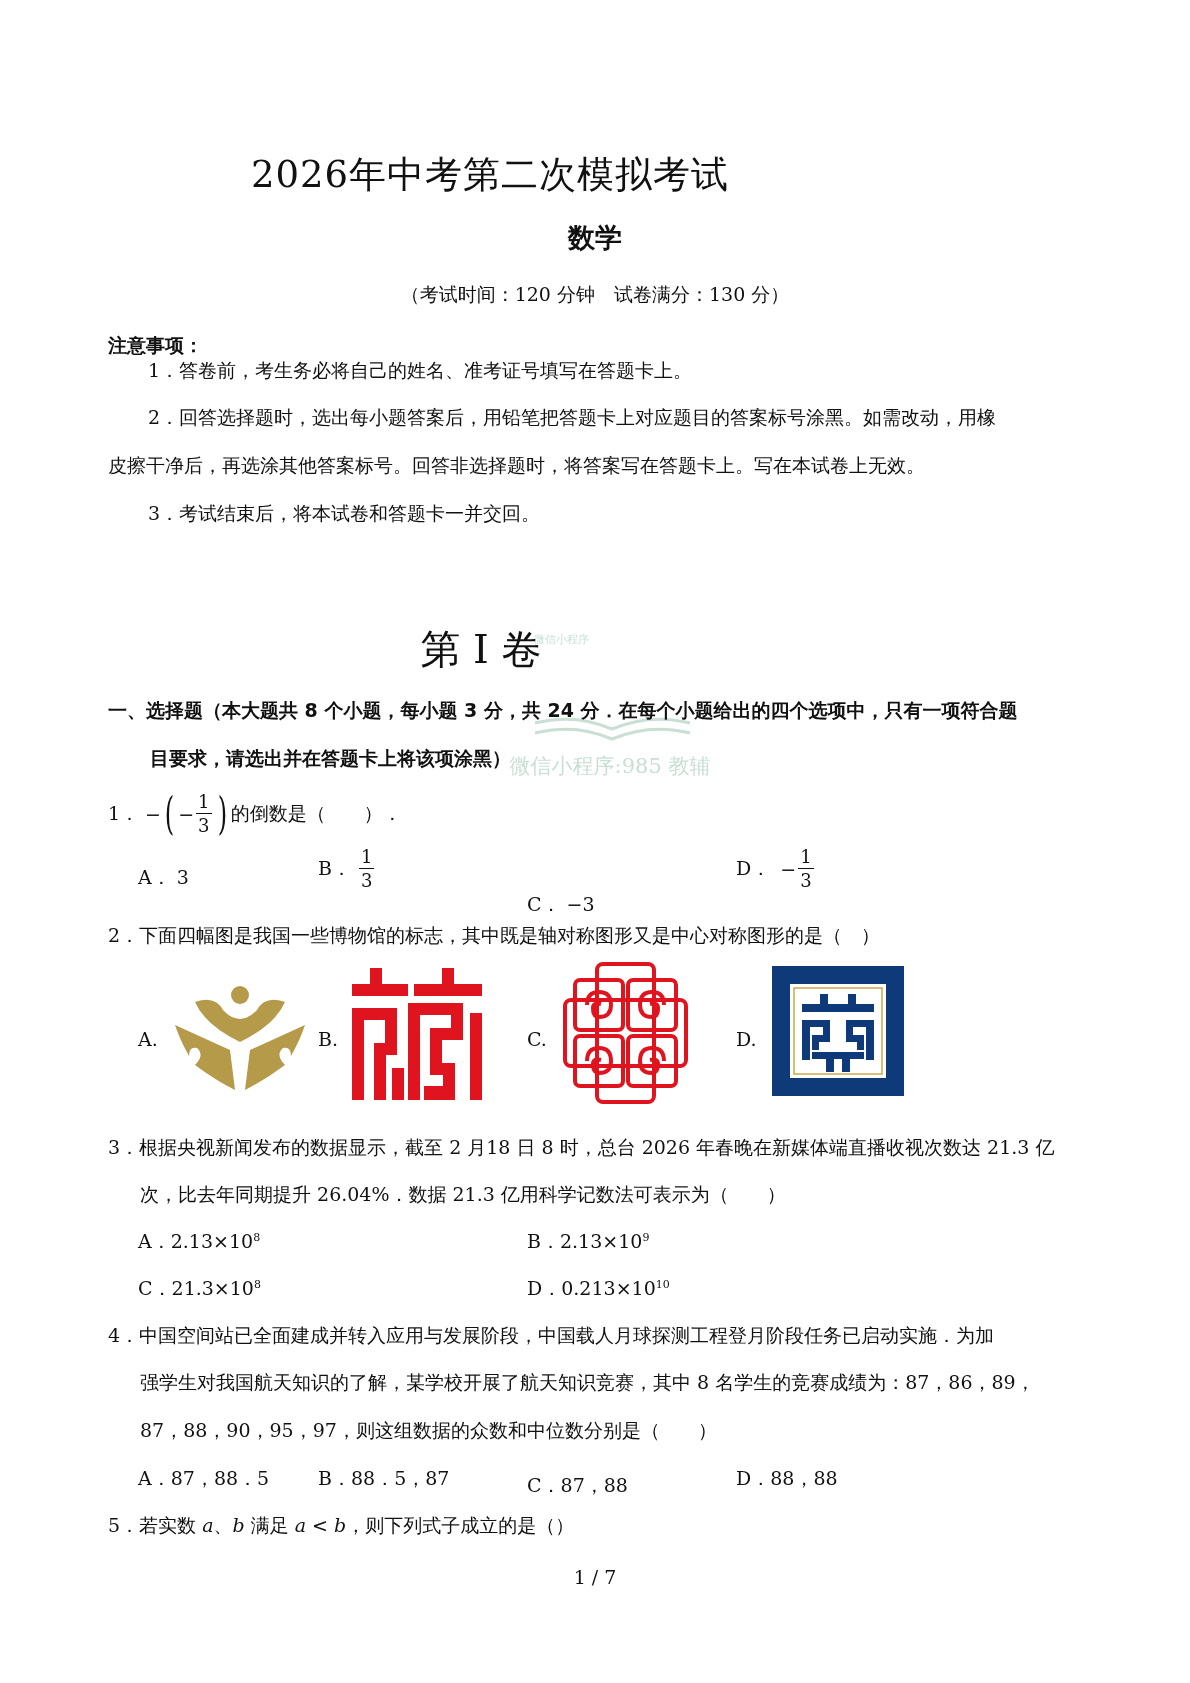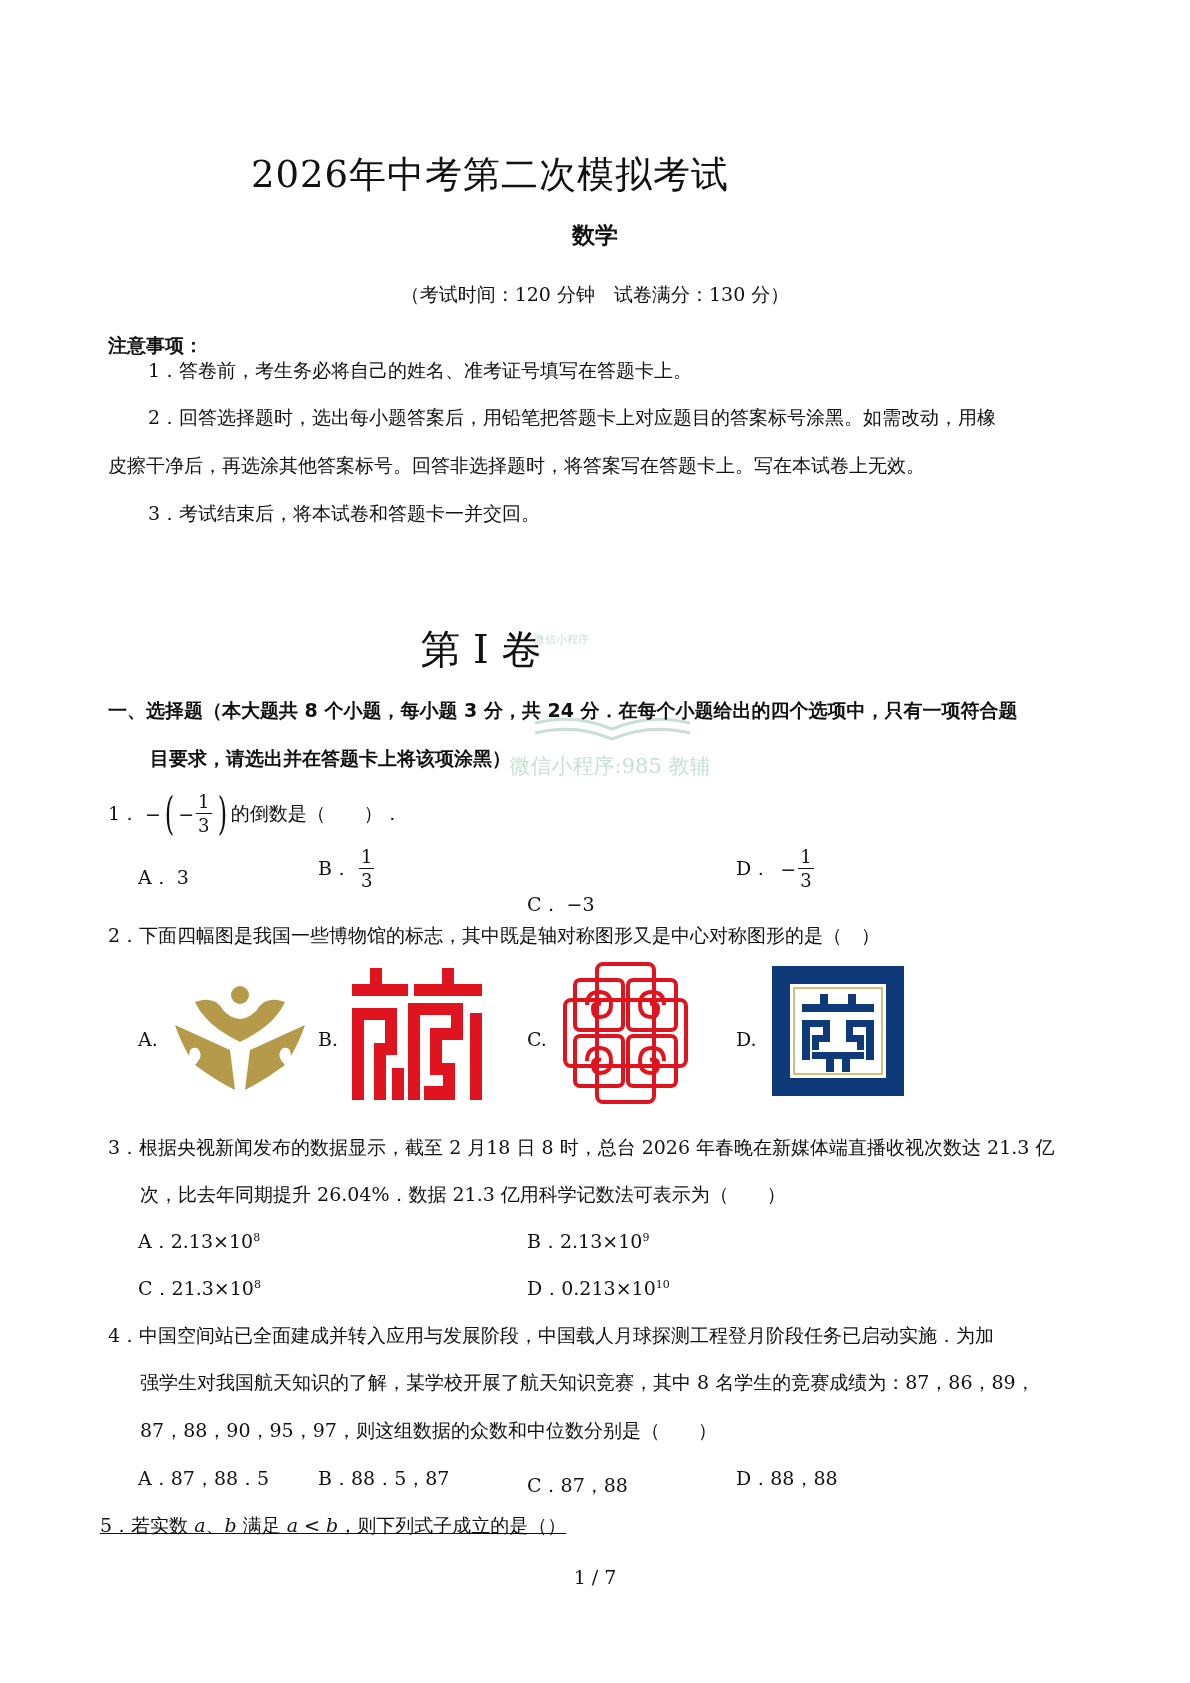--- a/index.html
+++ b/index.html
@@ -1,20 +1,20 @@
 <!DOCTYPE html>
 <html><head>
 <meta charset="utf-8">
 <style>
   html, body { margin: 0; padding: 0; background: #ffffff; }
   body { width: 1190px; height: 1683px; position: relative; overflow: hidden;
          font-family: "DejaVu Serif", "Liberation Serif", serif; color: #111; }
   .abs { position: absolute; }
   .title { top: 150px; left: 0; width: 980px; text-align: center; font-size: 37px; letter-spacing: 1px; }
-  .subject { top: 220px; left: 0; width: 1190px; text-align: center; font-size: 23px; font-weight: bold;
+  .subject { top: 220px; left: 0; width: 1190px; text-align: center; font-size: 27px; font-weight: bold;
              font-family: "DejaVu Sans", "Liberation Sans", sans-serif; }
   .meta { top: 282px; left: 0; width: 1190px; text-align: center; font-size: 19px; }
   .notice-head { top: 333px; left: 108px; font-size: 19px; font-weight: bold;
                  font-family: "DejaVu Sans", "Liberation Sans", sans-serif; }
   .para { font-size: 19px; line-height: 50px; }
   .vol { top: 622px; left: 0; width: 962px; text-align: center; font-size: 40px; }
   .sec { font-size: 19px; font-weight: bold; font-family: "DejaVu Sans", "Liberation Sans", sans-serif; }
   .q { font-size: 19px; }
   .opt { font-size: 19px; }
   .frac { display: inline-flex; flex-direction: column; align-items: center; vertical-align: middle;
@@ -186,17 +186,17 @@
 
 <div class="abs q" style="top:1323px;left:108px;">4．中国空间站已全面建成并转入应用与发展阶段，中国载人月球探测工程登月阶段任务已启动实施．为加</div>
 <div class="abs q" style="top:1370px;left:140px;">强学生对我国航天知识的了解，某学校开展了航天知识竞赛，其中 8 名学生的竞赛成绩为：87，86，89，</div>
 <div class="abs q" style="top:1418px;left:140px;">87，88，90，95，97，则这组数据的众数和中位数分别是（　　）</div>
 
 <div class="abs opt" style="top:1466px;left:138px;">A．87，88．5</div>
 <div class="abs opt" style="top:1466px;left:318px;">B．88．5，87</div>
 <div class="abs opt" style="top:1466px;left:527px;margin-top:7px;">C．87，88</div>
 <div class="abs opt" style="top:1466px;left:736px;">D．88，88</div>
 
-<div class="abs q" style="top:1513px;left:100px;text-decoration:underline;">
+<div class="abs q" style="top:1513px;left:108px;">
   <span>5．若实数 </span><i>a</i><span>、</span><i>b</i><span> 满足 </span><i>a &lt; b</i><span>，则下列式子成立的是（）</span>
 </div>
 
 <div class="abs pagenum">1 / 7</div>
 
 </body></html>

